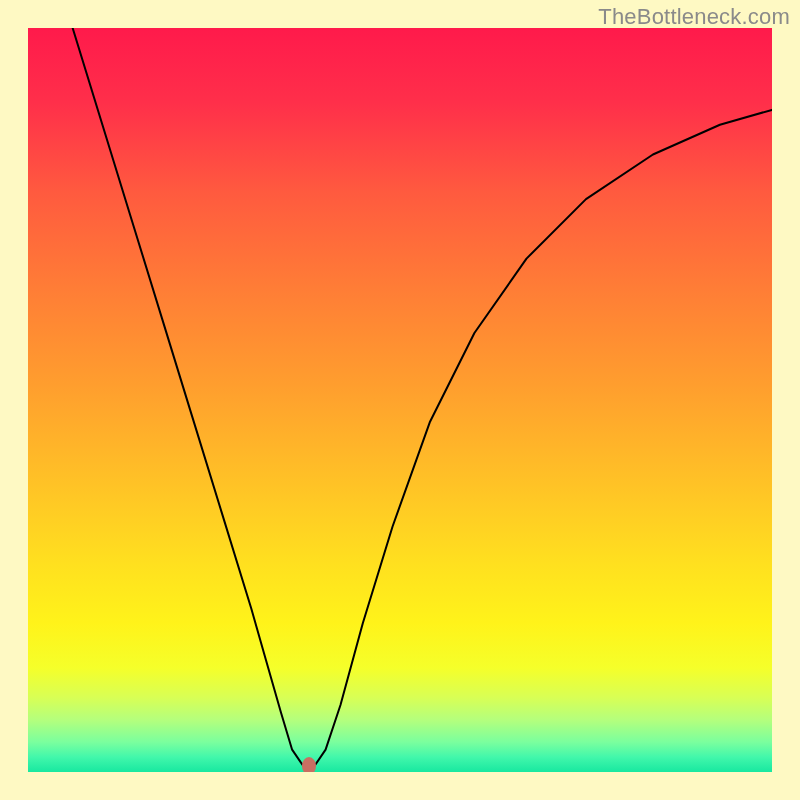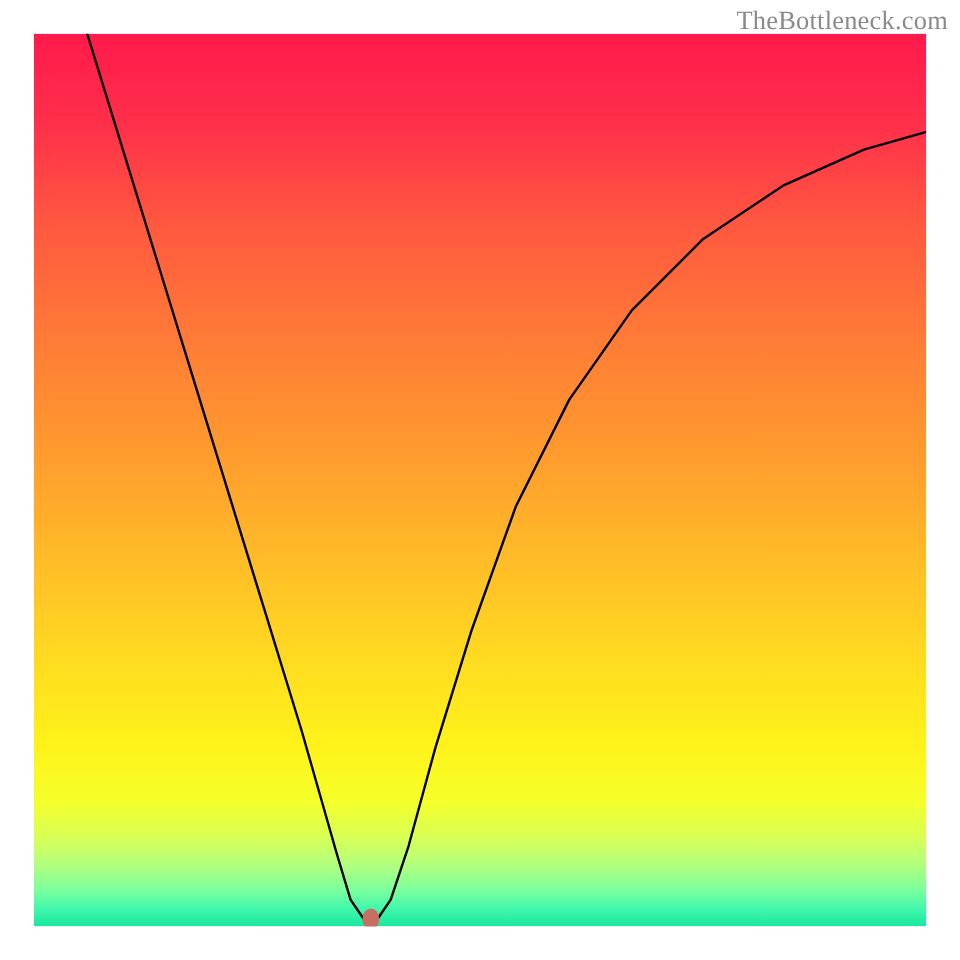--- a/index.html
+++ b/index.html
@@ -10,22 +10,21 @@
     overflow: hidden;
     background: #000;
     font-family: Arial, Helvetica, sans-serif;
   }
   .frame {
     position: absolute;
     left: 0;
     top: 0;
     width: 800px;
     height: 800px;
-    background: #ffffff;
-    font-family: Liberation Serif, serif;
+    background: #fef9c3;
   }
   .plot {
     position: absolute;
     left: 28px;
     top: 28px;
     width: 744px;
     height: 744px;
     overflow: hidden;
   }
   .gradient {

